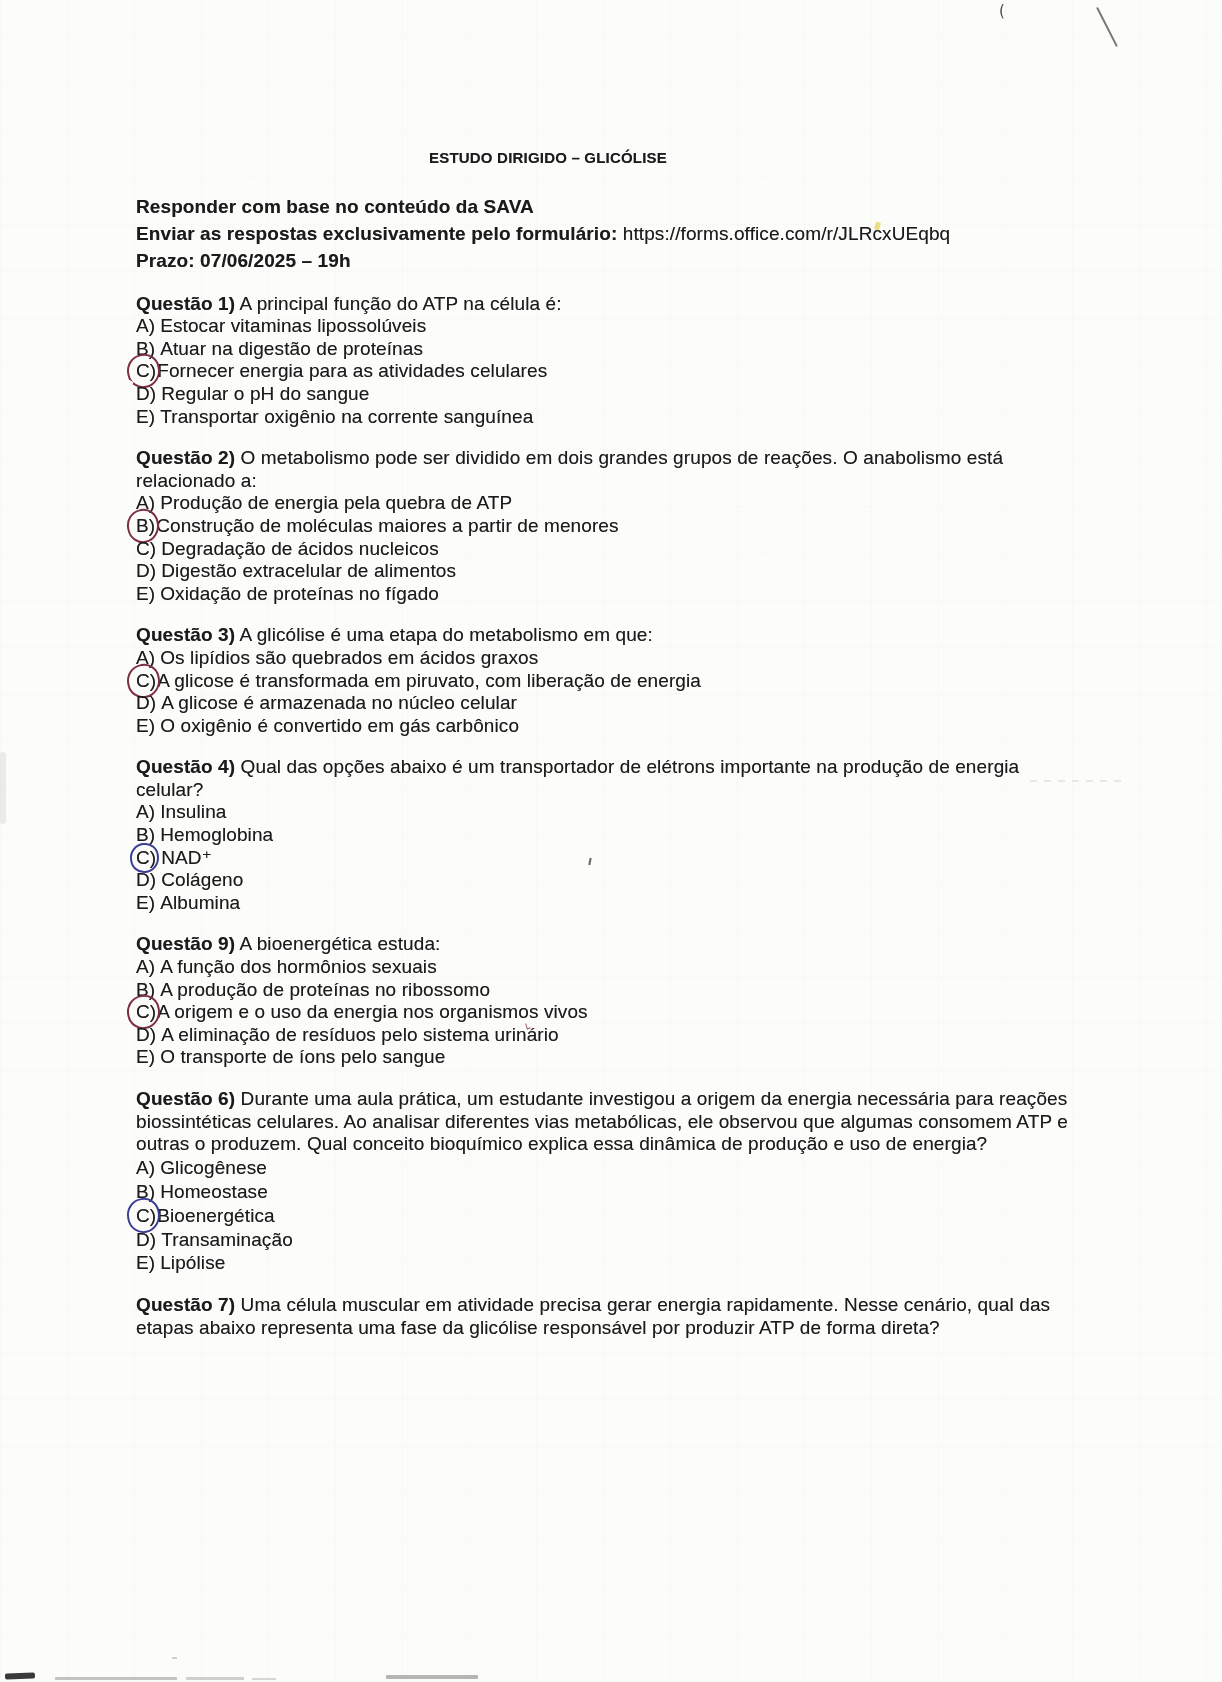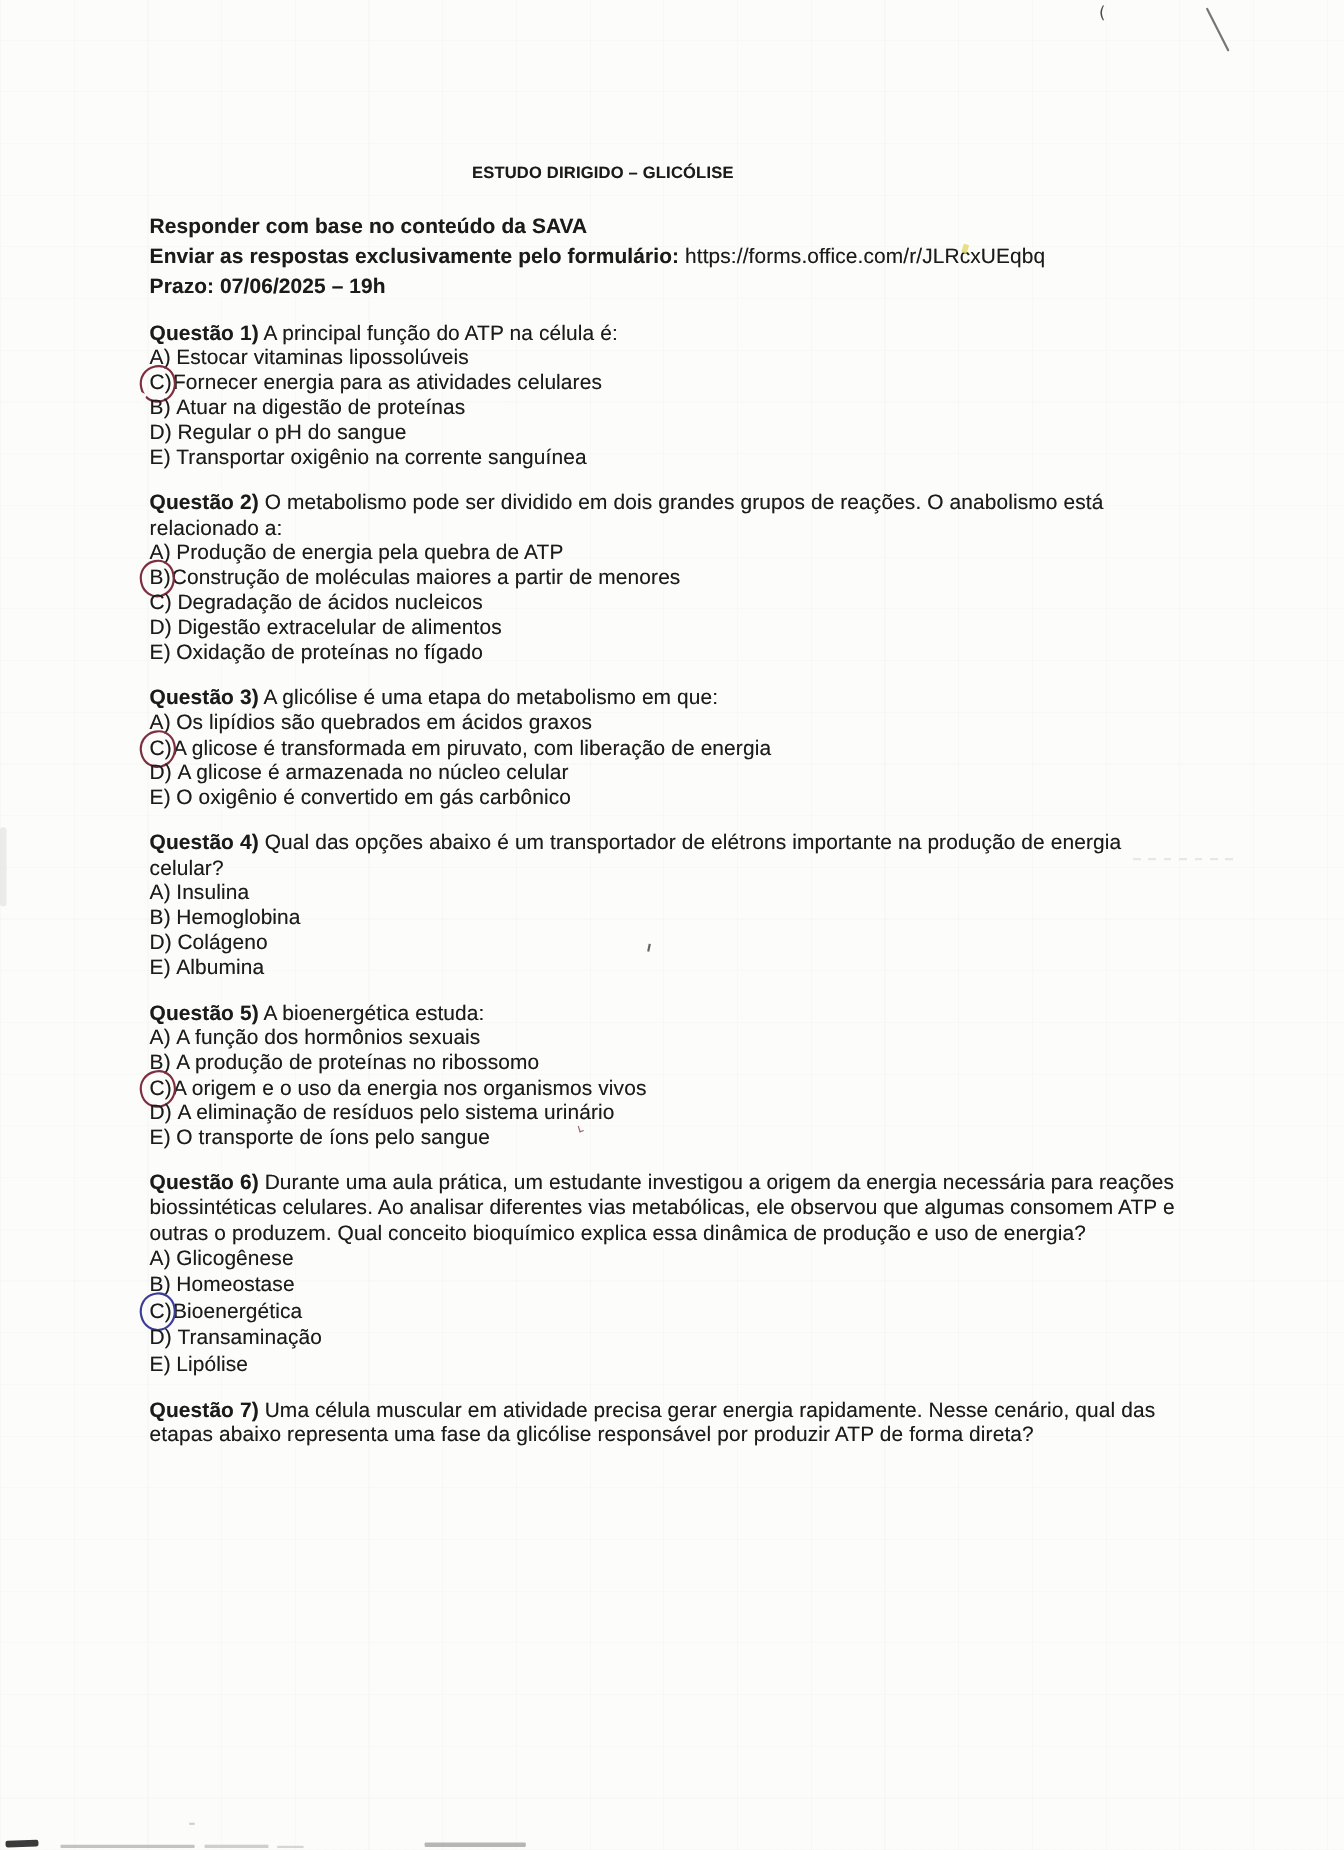--- a/index.html
+++ b/index.html
@@ -79,22 +79,22 @@
 
     <div class="instructions">
       <div>Responder com base no conteúdo da SAVA</div>
       <div><span>Enviar as respostas exclusivamente pelo formulário:</span> <span class="url">https://forms.office.com/r/JLRcxUEqbq</span></div>
       <div>Prazo: 07/06/2025 – 19h</div>
     </div>
 
     <div class="question q1">
       <div><span class="q-label">Questão 1)</span> <span>A principal função do ATP na célula é:</span></div>
       <div class="option"><span class="letter">A)</span><span>Estocar vitaminas lipossolúveis</span></div>
+      <div class="option"><span class="letter">B)</span><span>Atuar na digestão de proteínas</span></div>
       <div class="option tight"><span class="letter circ ink-red open-left">C)</span><span>Fornecer energia para as atividades celulares</span></div>
-      <div class="option"><span class="letter">B)</span><span>Atuar na digestão de proteínas</span></div>
       <div class="option"><span class="letter">D)</span><span>Regular o pH do sangue</span></div>
       <div class="option"><span class="letter">E)</span><span>Transportar oxigênio na corrente sanguínea</span></div>
     </div>
 
     <div class="question">
       <div><span class="q-label">Questão 2)</span> <span>O metabolismo pode ser dividido em dois grandes grupos de reações. O anabolismo está relacionado a:</span></div>
       <div class="option"><span class="letter">A)</span><span>Produção de energia pela quebra de ATP</span></div>
       <div class="option tight"><span class="letter circ ink-red">B)</span><span>Construção de moléculas maiores a partir de menores</span></div>
       <div class="option"><span class="letter">C)</span><span>Degradação de ácidos nucleicos</span></div>
       <div class="option"><span class="letter">D)</span><span>Digestão extracelular de alimentos</span></div>
@@ -106,26 +106,27 @@
       <div class="option"><span class="letter">A)</span><span>Os lipídios são quebrados em ácidos graxos</span></div>
       <div class="option tight"><span class="letter circ ink-red">C)</span><span>A glicose é transformada em piruvato, com liberação de energia</span></div>
       <div class="option"><span class="letter">D)</span><span>A glicose é armazenada no núcleo celular</span></div>
       <div class="option"><span class="letter">E)</span><span>O oxigênio é convertido em gás carbônico</span></div>
     </div>
 
     <div class="question">
       <div><span class="q-label">Questão 4)</span> <span>Qual das opções abaixo é um transportador de elétrons importante na produção de energia celular?</span></div>
       <div class="option"><span class="letter">A)</span><span>Insulina</span></div>
       <div class="option"><span class="letter">B)</span><span>Hemoglobina</span></div>
+      <div class="option"><span class="letter circ small ink-blue">C)</span><span>NAD⁺</span></div>
       <div class="option"><span class="letter">D)</span><span>Colágeno</span></div>
       <div class="option"><span class="letter">E)</span><span>Albumina</span></div>
     </div>
 
     <div class="question">
-      <div><span class="q-label">Questão 5)</span> <span>A bioenergética estuda:</span></div>
+      <div><span class="q-label">Questão 9)</span> <span>A bioenergética estuda:</span></div>
       <div class="option"><span class="letter">A)</span><span>A função dos hormônios sexuais</span></div>
       <div class="option"><span class="letter">B)</span><span>A produção de proteínas no ribossomo</span></div>
       <div class="option tight"><span class="letter circ ink-red">C)</span><span>A origem e o uso da energia nos organismos vivos</span></div>
       <div class="option"><span class="letter">D)</span><span>A eliminação de resíduos pelo sistema urinário</span></div>
       <div class="option"><span class="letter">E)</span><span>O transporte de íons pelo sangue</span></div>
     </div>
 
     <div class="question q6">
       <div><span class="q-label">Questão 6)</span> <span>Durante uma aula prática, um estudante investigou a origem da energia necessária para reações biossintéticas celulares. Ao analisar diferentes vias metabólicas, ele observou que algumas consomem ATP e outras o produzem. Qual conceito bioquímico explica essa dinâmica de produção e uso de energia?</span></div>
       <div class="option"><span class="letter">A)</span><span>Glicogênese</span></div>

